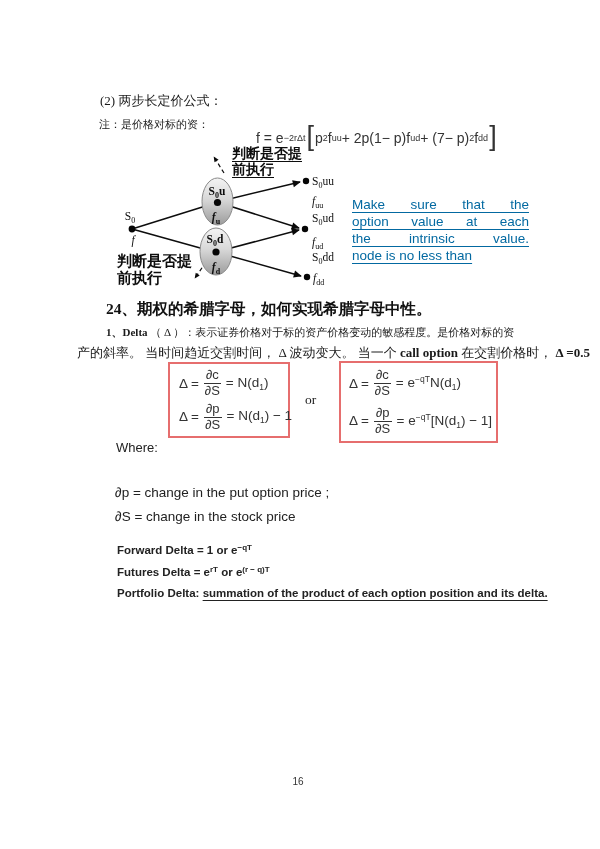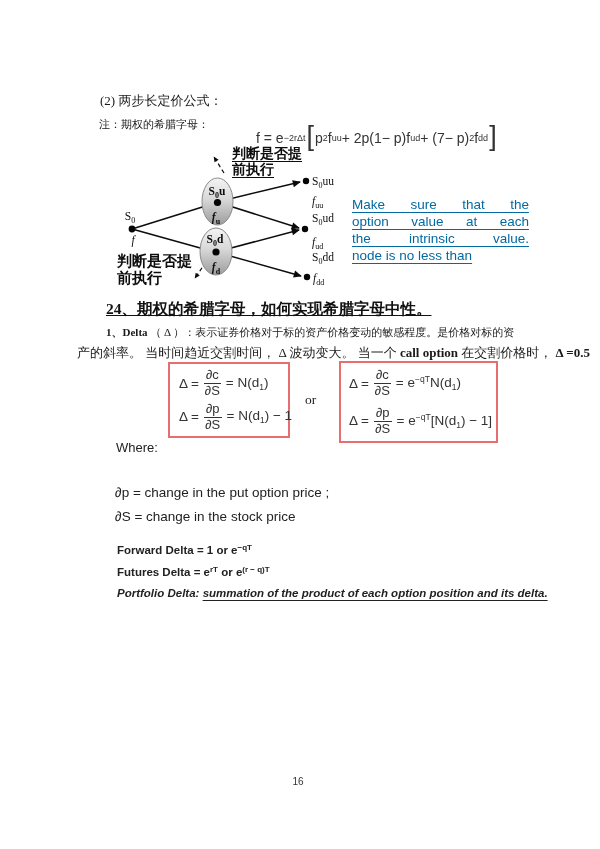--- a/index.html
+++ b/index.html
@@ -24,21 +24,21 @@
   #anno-top{left:232px;top:145px;text-decoration:underline;text-underline-offset:3px;}
   #anno-bottom{left:117px;top:252px;font-size:15px;line-height:17px;}
 
   
   #make-sure{left:352px;top:196px;width:177px;font-size:13.5px;line-height:17px;color:#0369a1;}
   #make-sure .jline{text-align:justify;text-align-last:justify;
                     text-decoration:underline;text-underline-offset:3px;}
   #make-sure .jline:last-child{text-align-last:left;}
 
   
-  #heading-24{left:106px;top:299px;font-size:15.5px;font-weight:bold;color:#111;text-decoration:underline;}
+  #heading-24{left:106px;top:299px;font-size:15.5px;font-weight:bold;color:#111;}
   #para-l1{left:106px;top:325px;font-size:11px;color:#1a1a1a;white-space:nowrap;}
   #para-l2{left:77px;top:344px;font-size:13px;color:#1a1a1a;white-space:nowrap;}
   .b{font-weight:bold;}
 
   
   .redbox{border:2px solid #e66e6e;display:flex;flex-direction:column;
           justify-content:space-between;box-sizing:border-box;}
   #box1{left:168px;top:362px;width:122px;height:76px;padding:4px 0 4px 9px;}
   #box2{left:339px;top:361px;width:159px;height:82px;padding:5px 0 5px 8px;}
   .frow{display:flex;align-items:center;gap:5px;font-size:13.5px;color:#333;white-space:nowrap;}
@@ -49,21 +49,21 @@
   #or-label{left:305px;top:392px;font-size:13.5px;color:#222;}
 
   
   #where-label{left:116px;top:440px;font-size:13px;color:#222;}
   .where-line{font-size:13.5px;color:#222;}
   #where-c{left:115px;top:461px;} #where-p{left:115px;top:485px;} #where-s{left:115px;top:509px;}
 
   
   .dn{font-size:11.5px;font-weight:bold;color:#222;white-space:nowrap;}
   .dn sup{font-size:8px;vertical-align:4px;}
-  #fwd-delta{left:117px;top:543px;} #fut-delta{left:117px;top:565px;} #port-delta{left:117px;top:587px;font-style:italic;}
+  #fwd-delta{left:117px;top:543px;} #fut-delta{left:117px;top:565px;} #port-delta{left:117px;top:587px;}
   #port-delta .ul{text-decoration:underline;text-underline-offset:3px;}
 
   #page-num{left:0;top:776px;width:596px;text-align:center;font-size:10px;color:#333;}
 
   
   #tree-svg{left:95px;top:140px;}
   .tnode{font-family:"Liberation Serif","DejaVu Serif",serif;font-size:11.5px;fill:#0d0d0d;}
   .tnode .ts{font-size:8px;}
   .fit{font-style:italic;}
   .inell{font-weight:bold;}
@@ -85,21 +85,21 @@
       <sub>uu</sub>
       <span> + 2p(1− p)f</span>
       <sub>ud</sub>
       <span> + (7− p)</span>
       <sup>2</sup>
       <span> f</span>
       <sub>dd</sub>
       <span class="bracket">]</span>
   </div>
 
-  <div class="abs serif" id="note-american">注：期权的希腊字母：</div>
+  <div class="abs serif" id="note-american">注：是价格对标的资：</div>
 
   <svg class="abs" id="tree-svg" width="250" height="160" viewBox="0 0 250 160">
     <defs>
       <linearGradient id="ellGrad" x1="0" y1="0" x2="0" y2="1">
         <stop offset="0" stop-color="#f4f4f4"></stop>
         <stop offset="0.45" stop-color="#d8d8d8"></stop>
         <stop offset="1" stop-color="#9c9c9c"></stop>
       </linearGradient>
       <marker id="arr" viewBox="0 0 10 10" refX="8" refY="5" markerWidth="7" markerHeight="6" orient="auto">
         <path d="M0,1 L9,5 L0,9 z" fill="#0a0a0a"></path>

